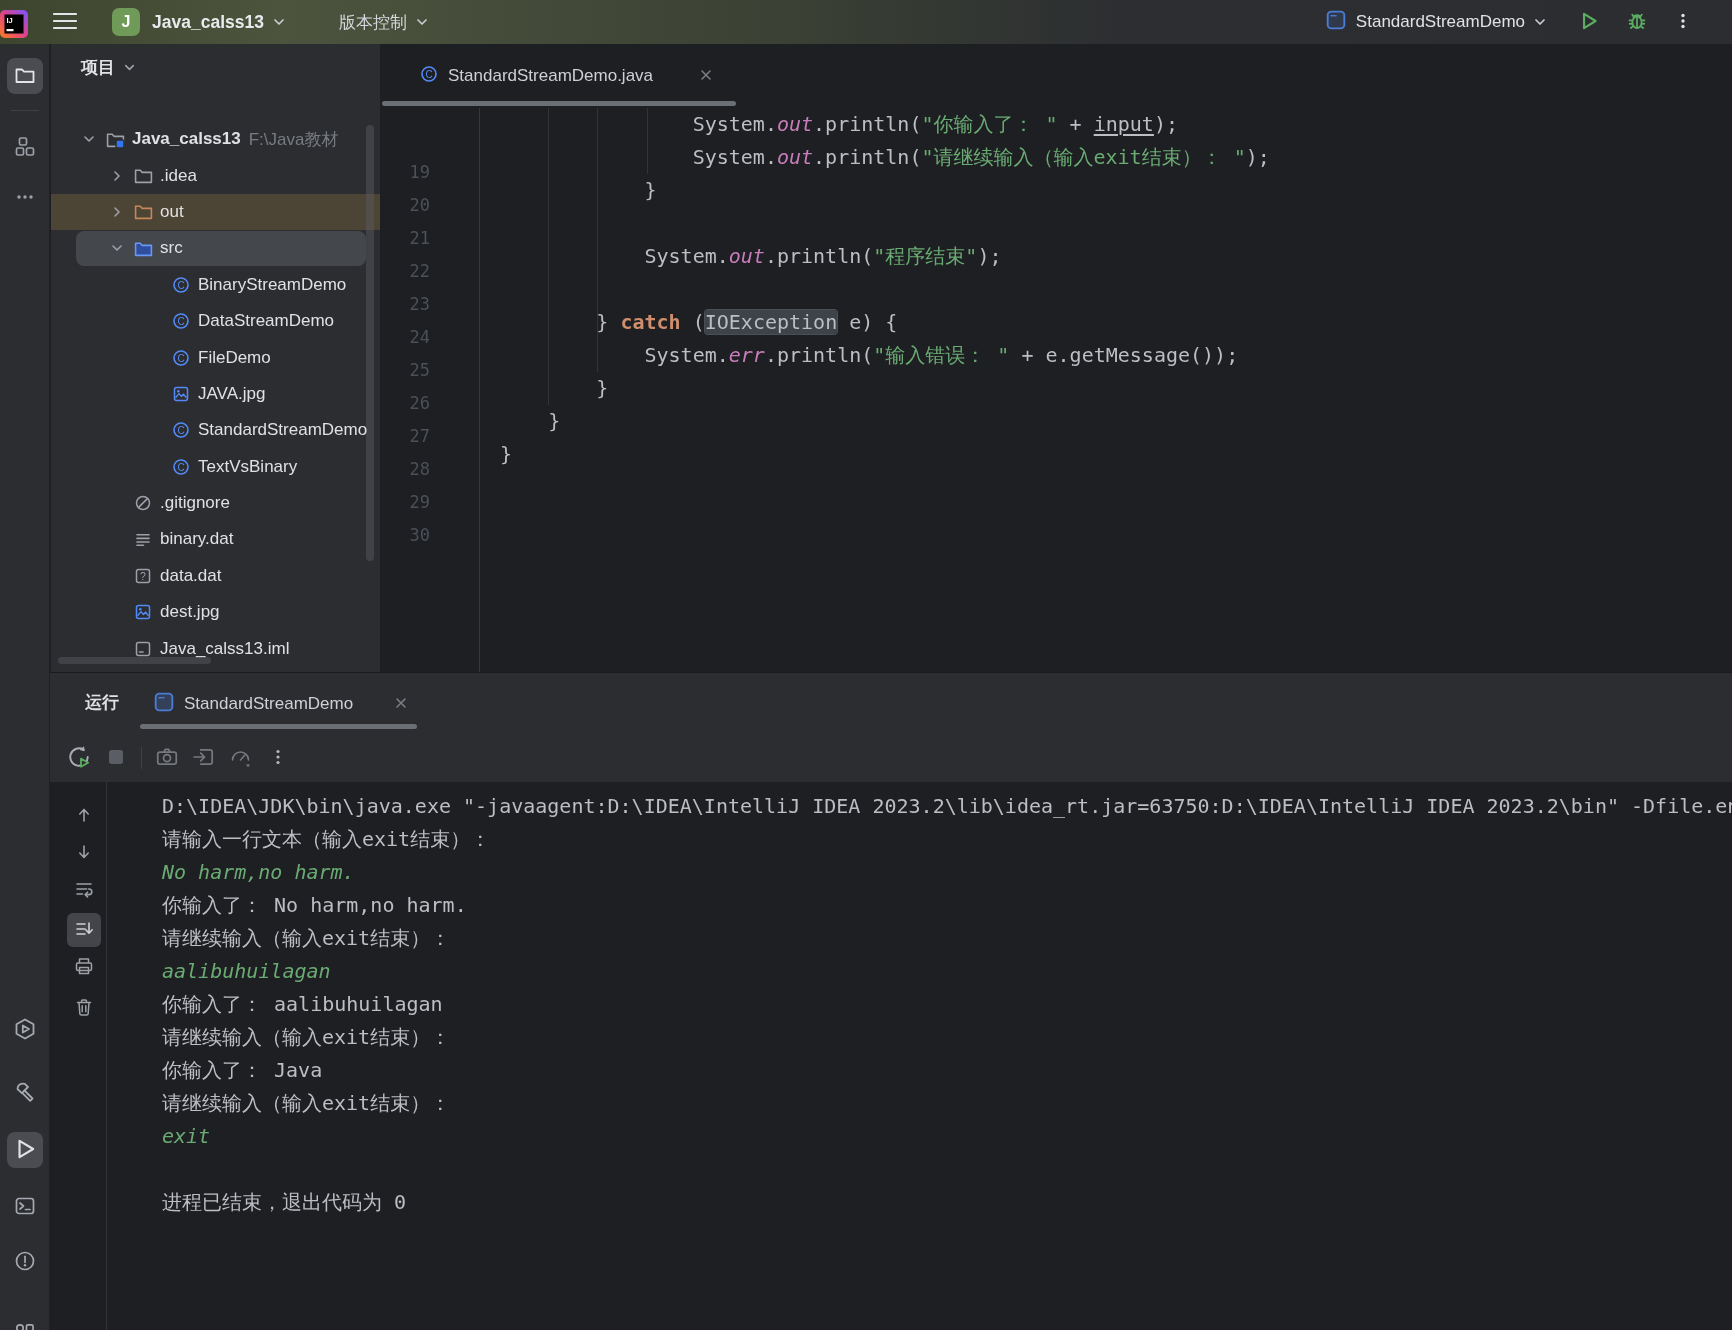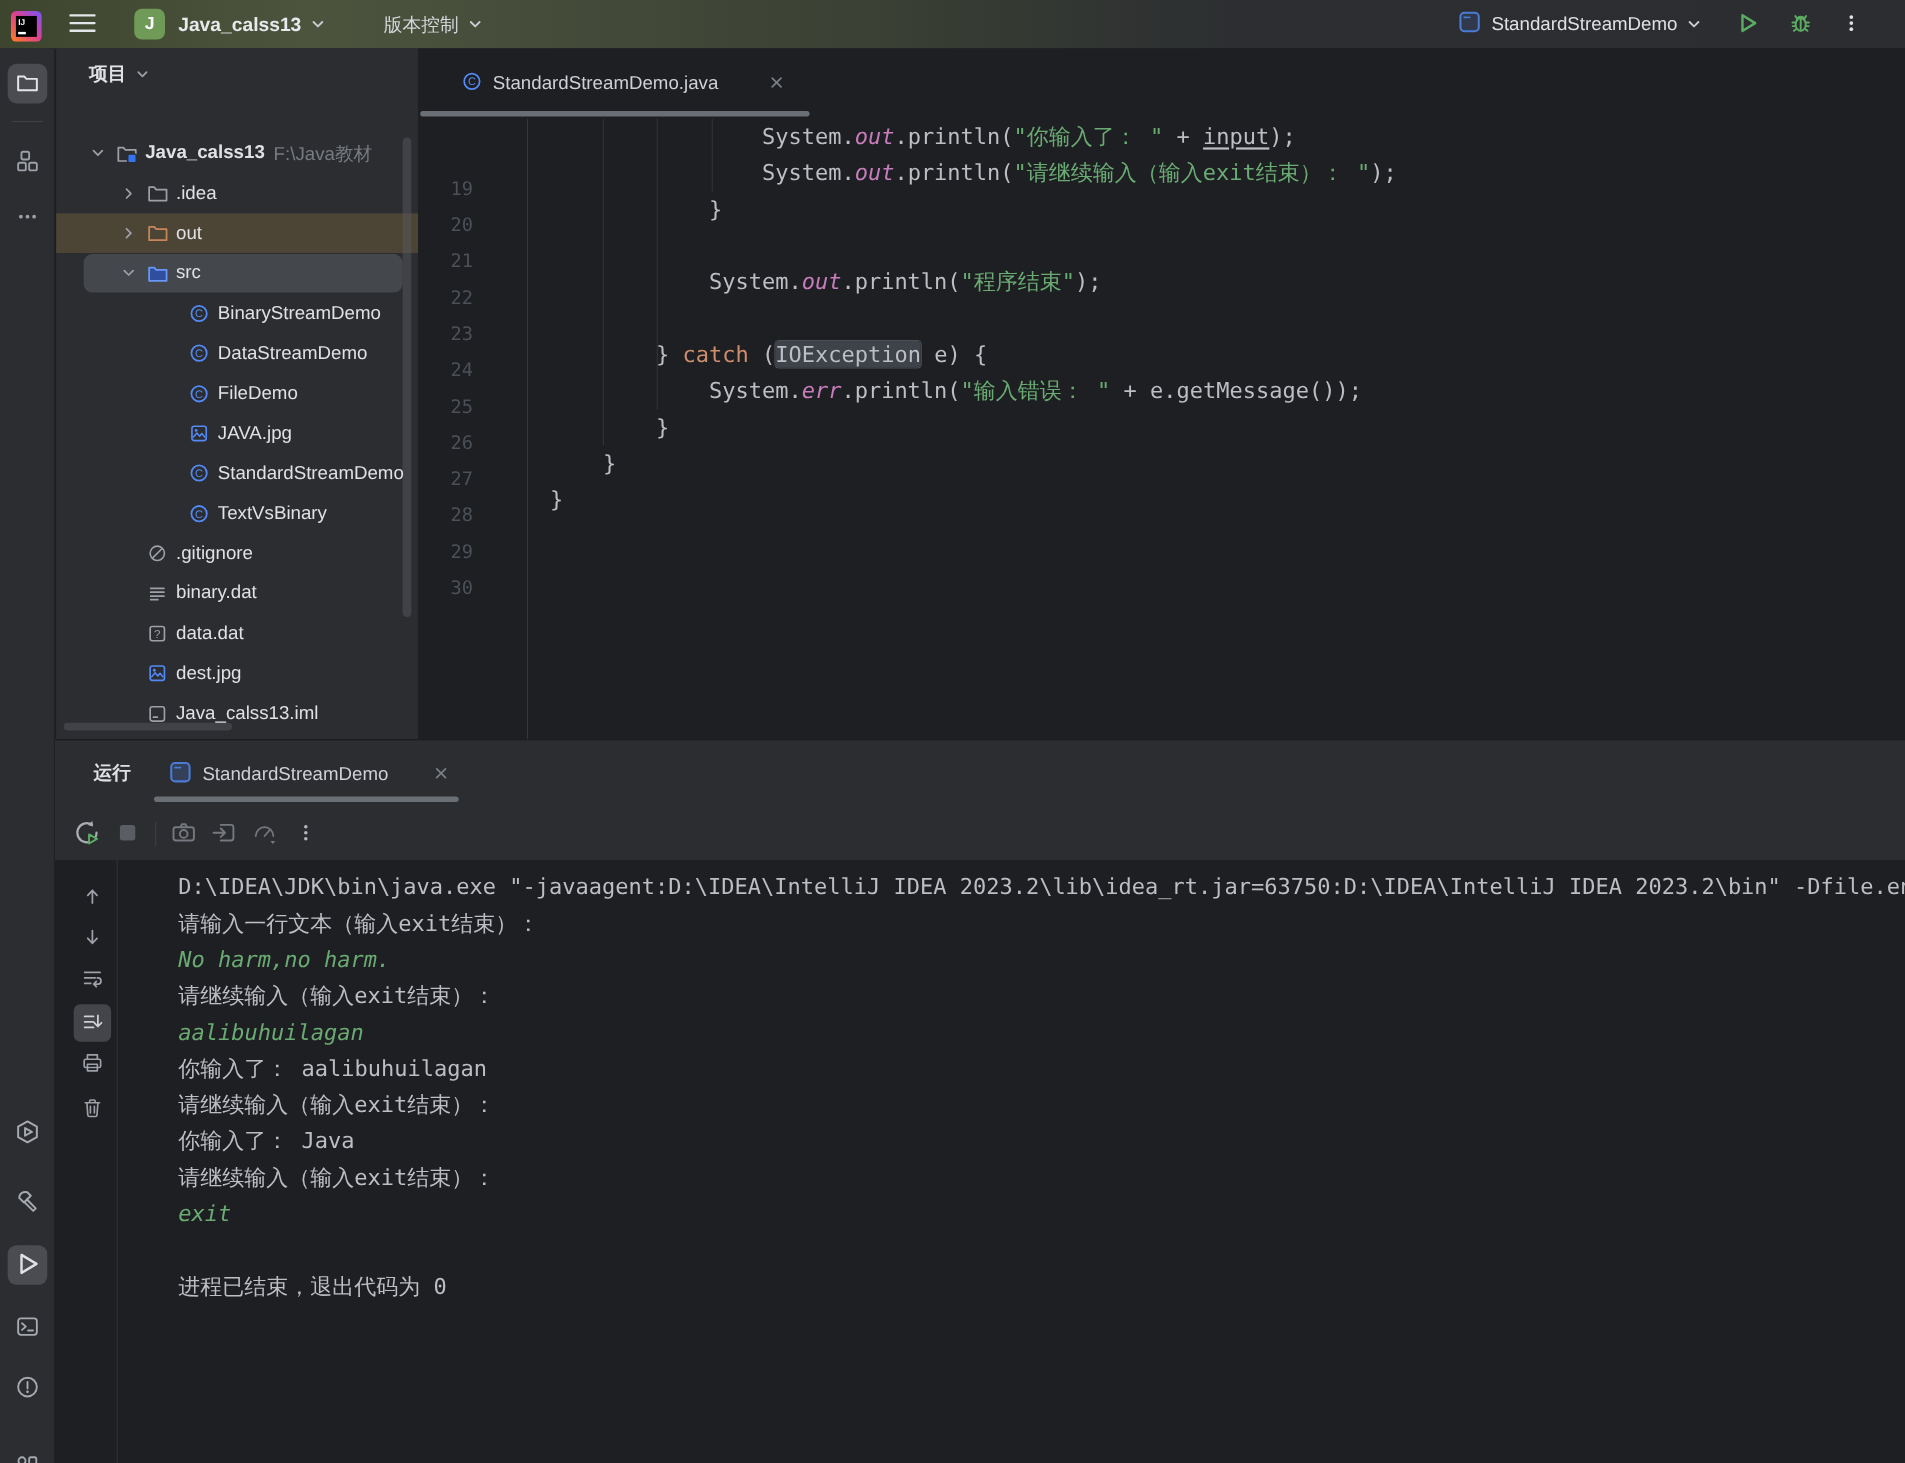--- a/index.html
+++ b/index.html
@@ -3,21 +3,21 @@
 <meta charset="utf-8">
 <style>
 *{box-sizing:border-box;margin:0;padding:0}
 html,body{width:1732px;height:1330px;overflow:hidden;background:#1e1f22;
   font-family:"Liberation Sans",sans-serif;color:#dfe1e5;}
 #app{position:relative;width:1732px;height:1330px;}
 
 
 #topbar{position:absolute;top:0;left:0;right:0;height:44px;display:flex;align-items:center;
   background:linear-gradient(90deg,#3d452f 0px,#4c543e 280px,#3b4134 780px,#2c2e31 1120px,#2b2d30 100%);}
-#logo{margin-left:10px;width:28px;height:24px;flex:0 0 28px;}
+#logo{width:28px;height:24px;flex:0 0 28px;}
 .tb-btn{display:flex;align-items:center;justify-content:center;background:none;border:none;cursor:pointer;}
 #hamburger{margin-left:22px;width:30px;height:30px;}
 #proj-badge{margin-left:32px;width:28px;height:28px;border-radius:7px;background:#6f9a58;
   display:flex;align-items:center;justify-content:center;font-weight:bold;font-size:16px;color:#fff;}
 #proj-name{margin-left:12px;font-size:17.5px;font-weight:bold;color:#e8eaed;}
 .chev{margin-left:7px;display:flex;align-items:center;}
 #vcs-label{margin-left:52px;font-size:17px;color:#d3d6db;}
 #tb-spacer{flex:1;}
 #runcfg{display:flex;align-items:center;}
 #runcfg-label{margin-left:10px;font-size:17px;color:#dfe1e5;}
@@ -62,21 +62,21 @@
 .lnum{height:33px;line-height:33px;padding-right:49px;}
 #gutter-sep{position:absolute;left:99px;top:64px;bottom:0;width:1px;background:#35373b;}
 .guide{position:absolute;width:1px;background:#313438;}
 #g1{left:168px;top:64px;height:297px;}
 #g2{left:217px;top:64px;height:264px;}
 #g3{left:267px;top:64px;height:66px;}
 #code{position:absolute;top:64px;left:0;right:0;}
 .cline{height:33px;line-height:33px;padding-left:120px;white-space:pre;color:#bcbec4;
   font-family:"DejaVu Sans Mono","Liberation Mono",monospace;font-size:20px;cursor:text;}
 .tk-field{color:#c77dbb;font-style:italic;}
-.tk-kw{color:#cf8e6d;}
+.tk-kw{color:#cf8e6d;font-weight:bold;}
 .tk-str{color:#6aab73;}
 .tk-underline{text-decoration:underline;text-underline-offset:3px;}
 .tk-hl{background:#3e4249;border-radius:3px;box-shadow:0 0 0 1px #4a4f57;}
 
 
 #run-panel{position:absolute;left:50px;top:672px;right:0;bottom:0;background:#2b2d30;
   border-top:1px solid #1a1b1e;overflow:hidden;}
 #rp-title{position:absolute;left:35px;top:18px;font-size:17px;font-weight:600;color:#dfe1e5;cursor:default;}
 #run-tab{position:absolute;left:90px;top:6px;width:277px;height:50px;display:flex;align-items:center;
   gap:10px;padding:0 8px 0 14px;cursor:pointer;}
@@ -650,20 +650,21 @@
               <path d="M8.2 8.8v6M11.8 8.8v6"></path>
                 </g>
             </svg>
           </span>
         </button>
       </div>
       <div id="console-lines">
           <div class="conline">D:\IDEA\JDK\bin\java.exe "-javaagent:D:\IDEA\IntelliJ IDEA 2023.2\lib\idea_rt.jar=63750:D:\IDEA\IntelliJ IDEA 2023.2\bin" -Dfile.encod</div>
           <div class="conline">请输入一行文本（输入exit结束）：</div>
           <div class="conline con-input">No harm,no harm.</div>
+          <div class="conline">你输入了： No harm,no harm.</div>
           <div class="conline">请继续输入（输入exit结束）：</div>
           <div class="conline con-input">aalibuhuilagan</div>
           <div class="conline">你输入了： aalibuhuilagan</div>
           <div class="conline">请继续输入（输入exit结束）：</div>
           <div class="conline">你输入了： Java</div>
           <div class="conline">请继续输入（输入exit结束）：</div>
           <div class="conline con-input">exit</div>
           <div class="conline"></div>
           <div class="conline">进程已结束，退出代码为 0</div>
         </div>

